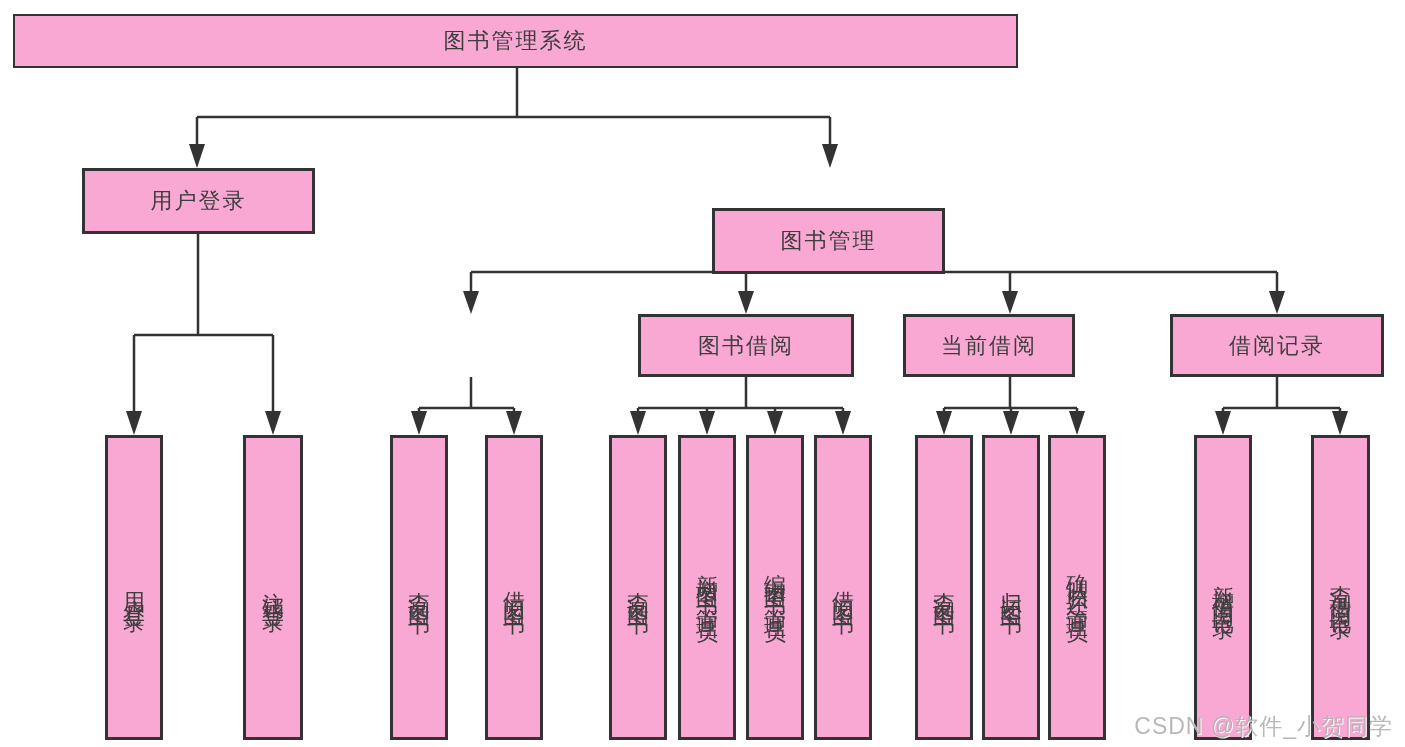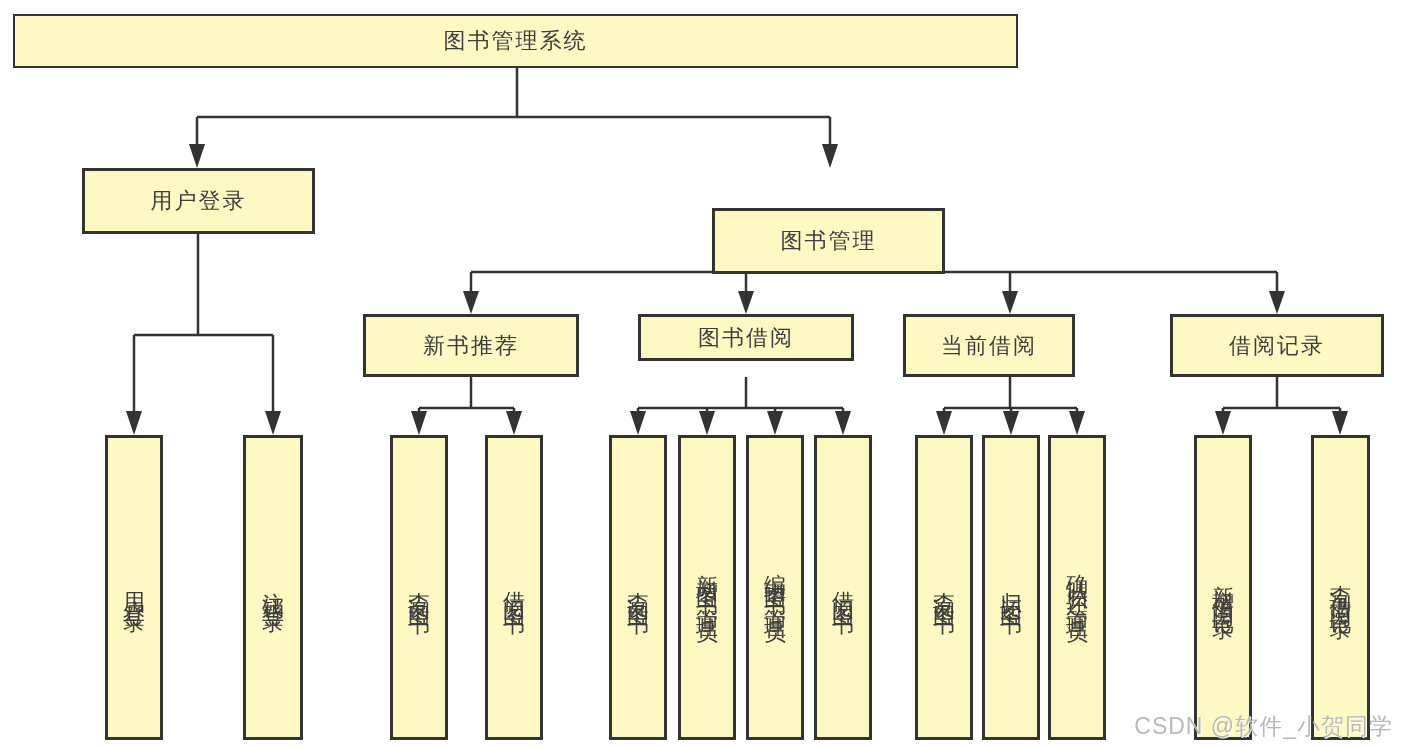--- a/index.html
+++ b/index.html
@@ -20,21 +20,21 @@
     position: absolute;
     left: 0;
     top: 0;
     width: 1405px;
     height: 747px;
     pointer-events: none;
   }
   .box {
     position: absolute;
     border: 3px solid #333333;
-    background: #fef9c3;
+    background: #f9a8d4;
     box-sizing: border-box;
     display: flex;
     align-items: center;
     justify-content: center;
     color: #3d3d3d;
   }
   .box.root { border-width: 2px; }
   .box.h span {
     font-size: 22px;
     letter-spacing: 2px;
@@ -136,24 +136,21 @@
     <span>图书管理系统</span>
   </div>
 
   <div class="box h" style="left:82px; top:168px; width:233px; height:66px;">
     <span>用户登录</span>
   </div>
   <div class="box h" style="left:712px; top:168px; width:233px; height:66px;margin-top:40px;">
     <span>图书管理</span>
   </div>
 
-  <div class="box h" style="left:363px; top:314px; width:216px; height:63px;">
-    <span>新书推荐</span>
-  </div>
-  <div class="box h" style="left:638px; top:314px; width:216px; height:47px;">
+  <div class="box h" style="left:638px; top:314px; width:216px; height:63px;">
     <span>图书借阅</span>
   </div>
   <div class="box h" style="left:903px; top:314px; width:172px; height:63px;">
     <span>当前借阅</span>
   </div>
   <div class="box h" style="left:1170px; top:314px; width:214px; height:63px;">
     <span>借阅记录</span>
   </div>
 
   <div class="box leaf" style="left:105px; top:435px; width:58px; height:305px;">

